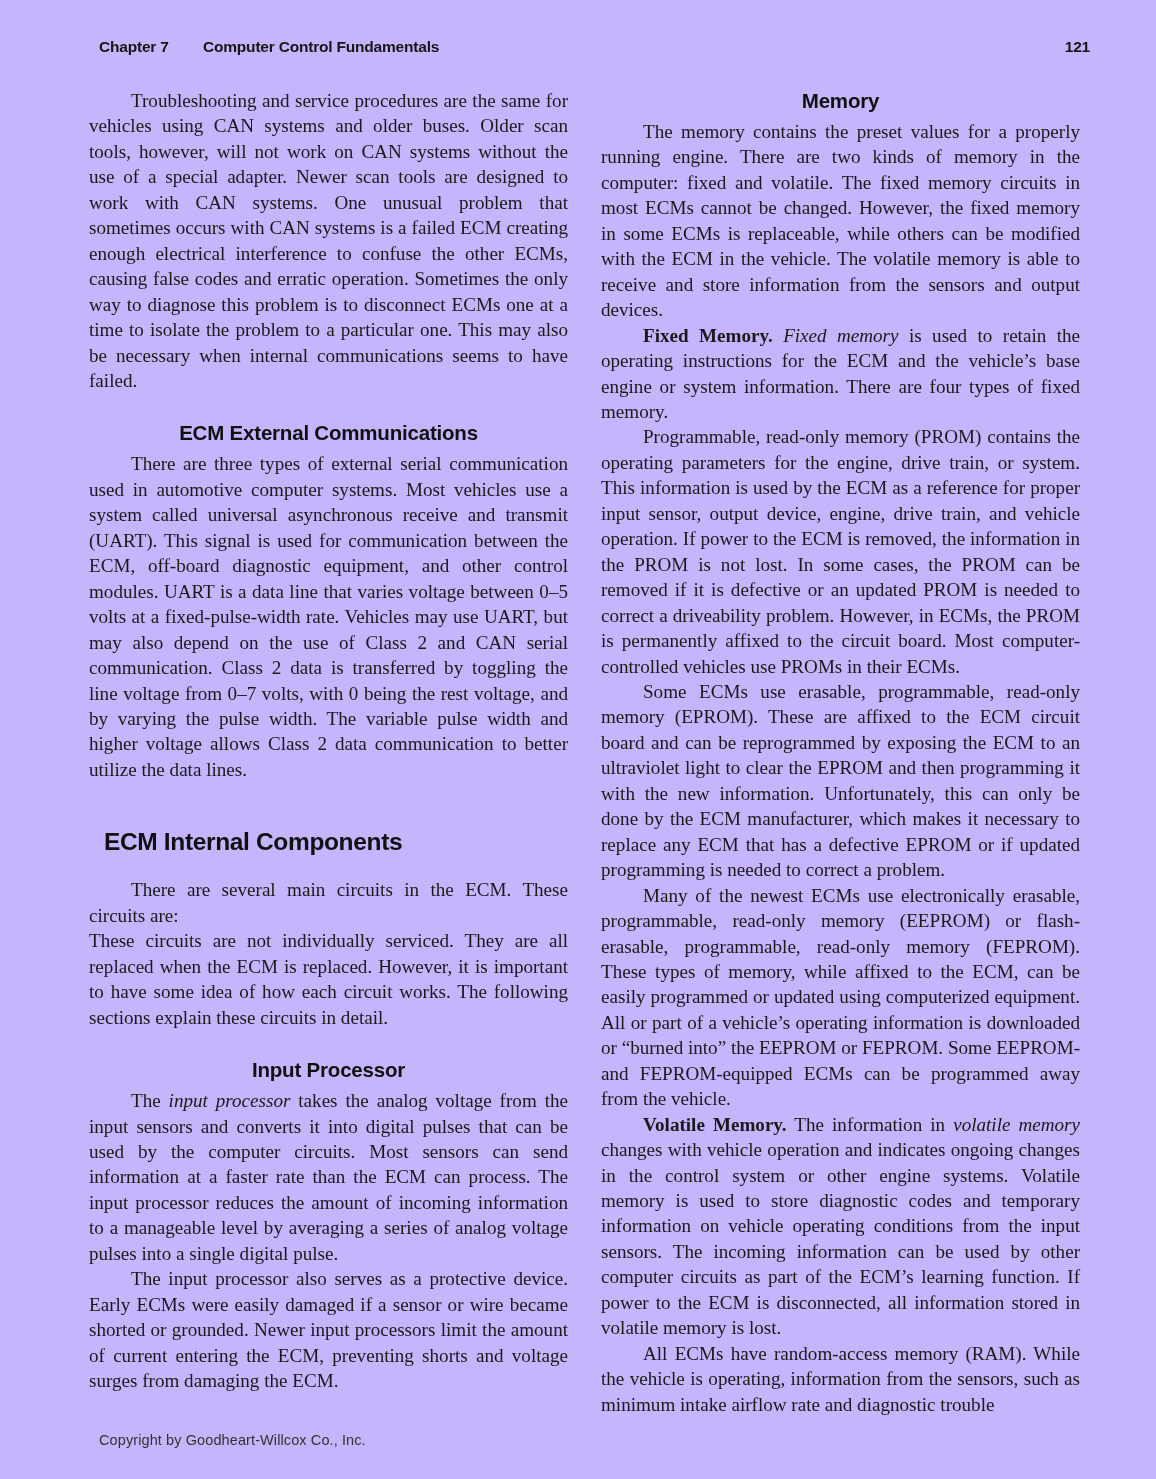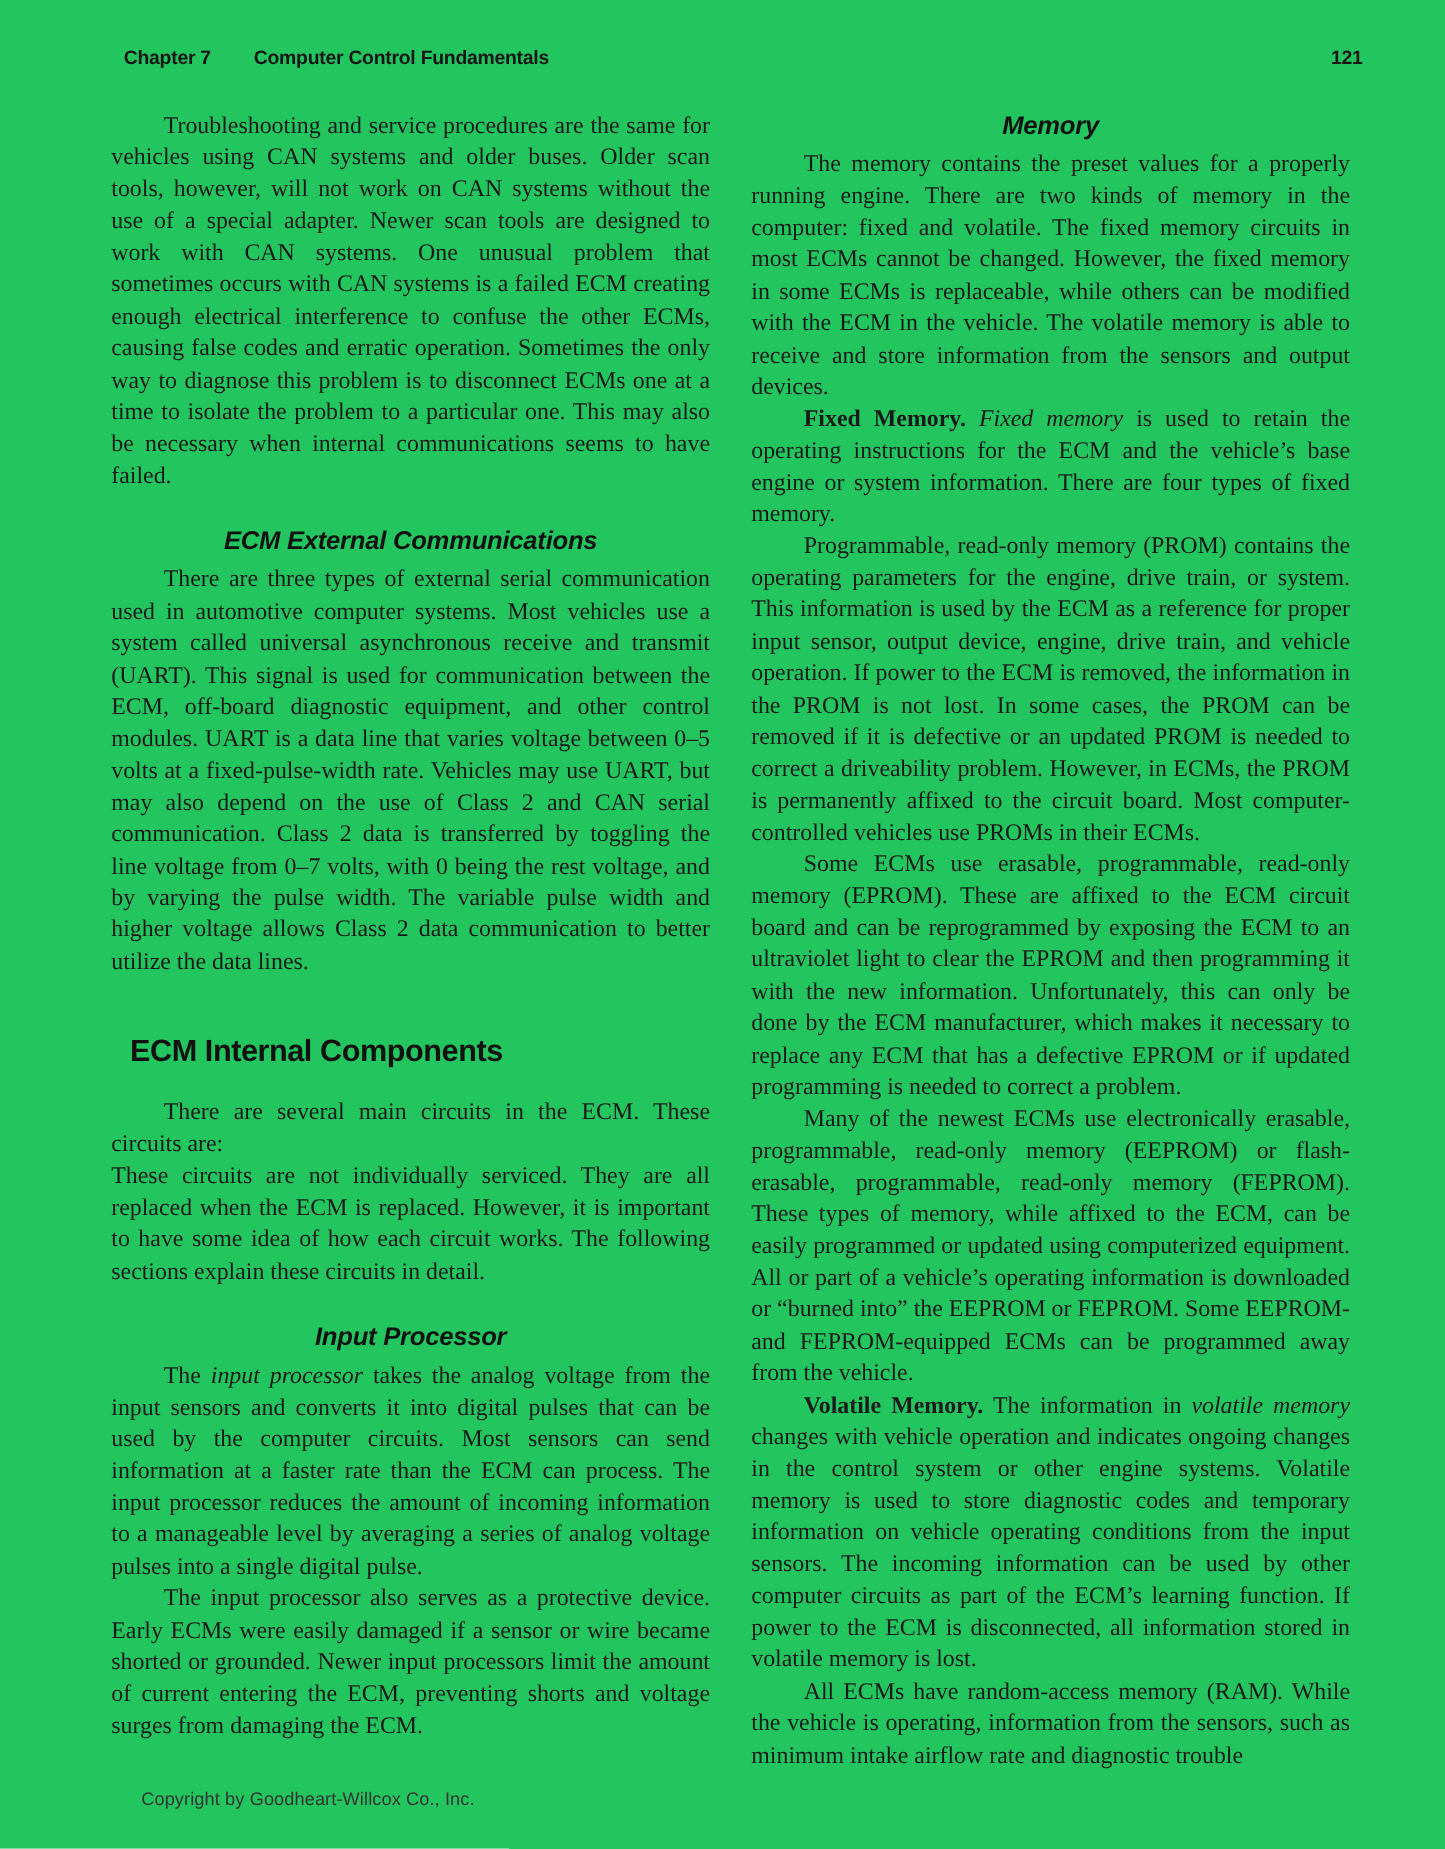--- a/index.html
+++ b/index.html
@@ -4,21 +4,21 @@
 <style>
   html, body {
     margin: 0;
     padding: 0;
     background: #ffffff;
   }
   .page {
     position: relative;
     width: 1156px;
     height: 1479px;
-    background: #22c55e;
+    background: #c4b5fd;
     font-family: "Liberation Serif", "DejaVu Serif", serif;
     color: #1a1a1a;
     overflow: hidden;
   }
 
   
   .runhead {
     position: absolute;
     left: 99px;
     top: 38px;
@@ -70,21 +70,20 @@
     font-size: 24.5px;
     line-height: 30px;
     letter-spacing: -0.35px;
     color: #111;
     text-align: left;
   }
   h3.sub {
     margin: 0;
     font-family: "Liberation Sans", "DejaVu Sans", sans-serif;
     font-weight: bold;
-    font-style: italic;
     font-size: 20.5px;
     line-height: 26px;
     letter-spacing: -0.2px;
     color: #111;
     text-align: center;
   }
 
   .sp-before-h2 { height: 30px; }
   .sp-before-h3 { height: 27px; }
   .sp-after-head { height: 5px; }
@@ -109,21 +108,21 @@
     width: 13px;
     height: 13px;
     border: 2px solid #2b6cb8;
     background: #ffffff;
     box-shadow: 2.5px 2.5px 0 0 #c9dcef;
   }
 
   
   .footer {
     position: absolute;
-    left: 113px;
+    left: 99px;
     top: 1432px;
     font-family: "Liberation Sans", "DejaVu Sans", sans-serif;
     font-size: 14.5px;
     color: #333;
     letter-spacing: 0.1px;
   }
 </style>
 </head>
 <body>
 

